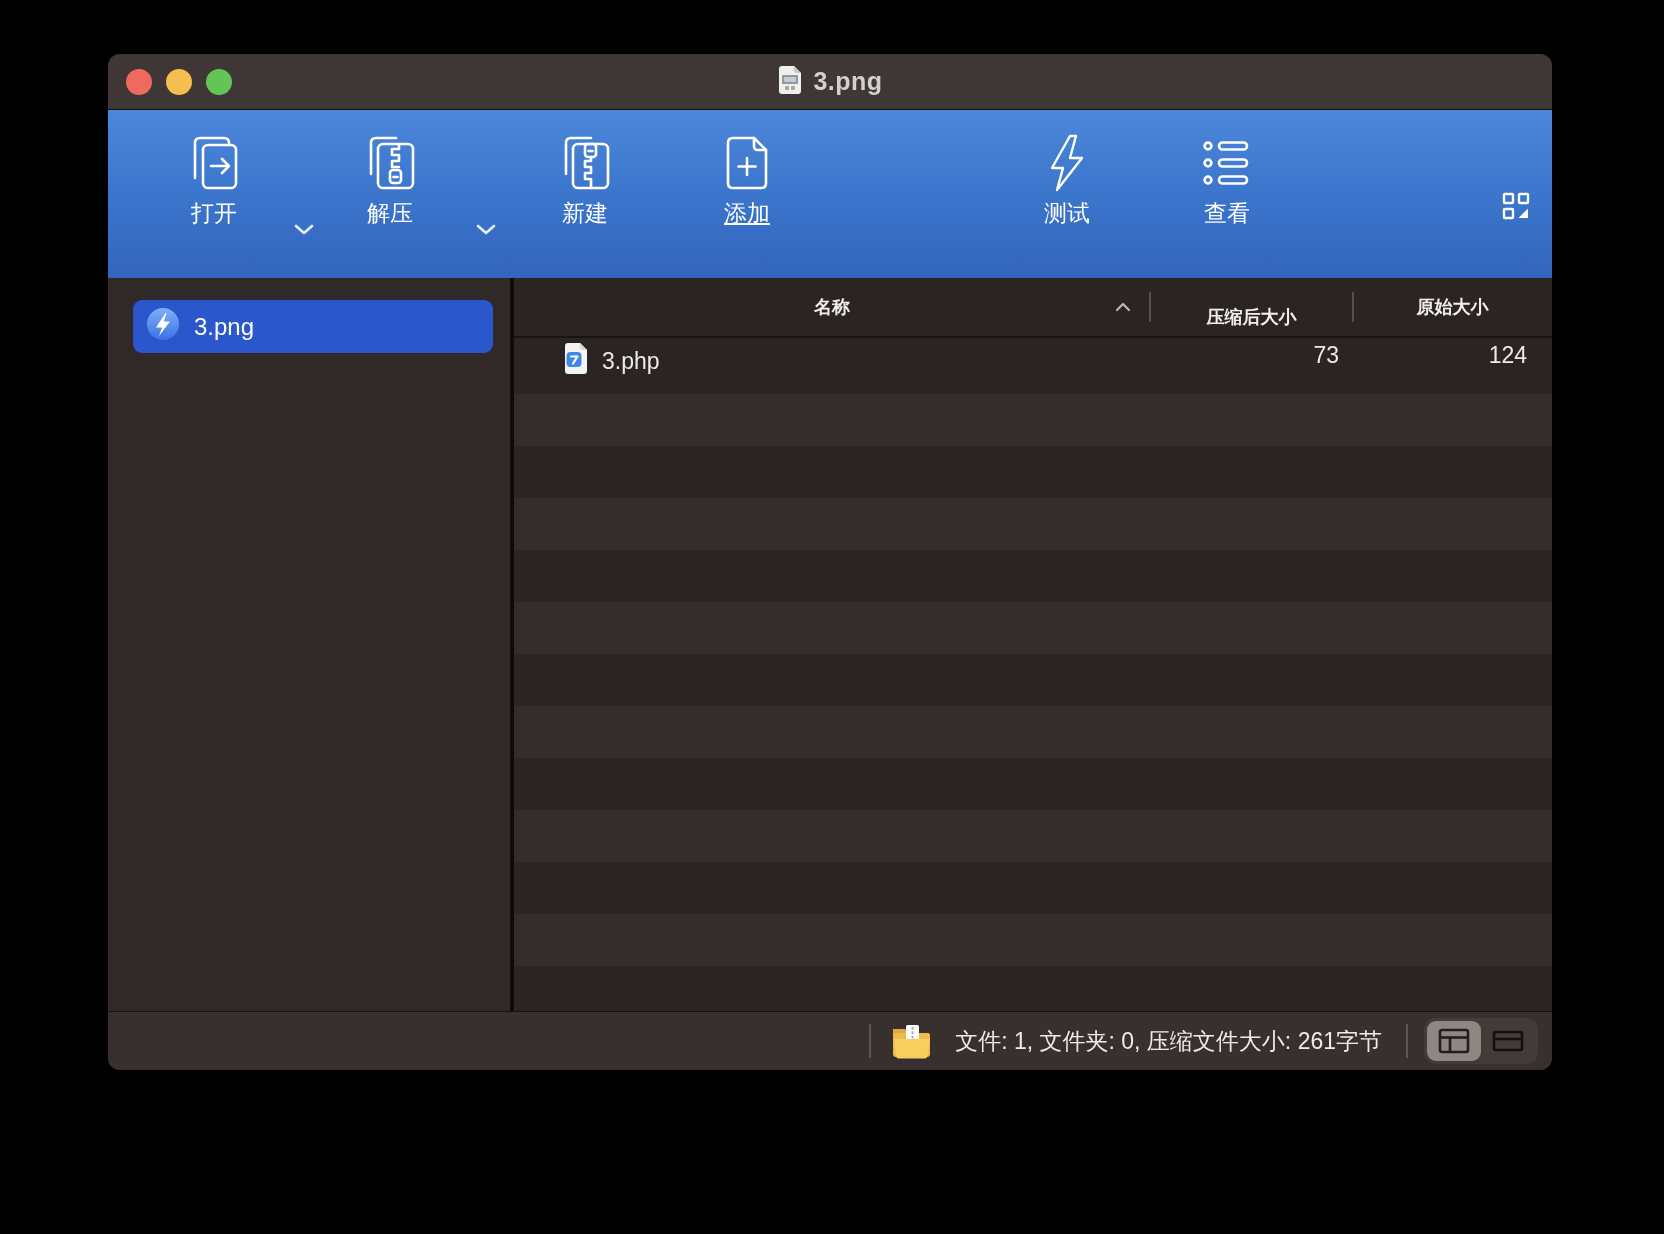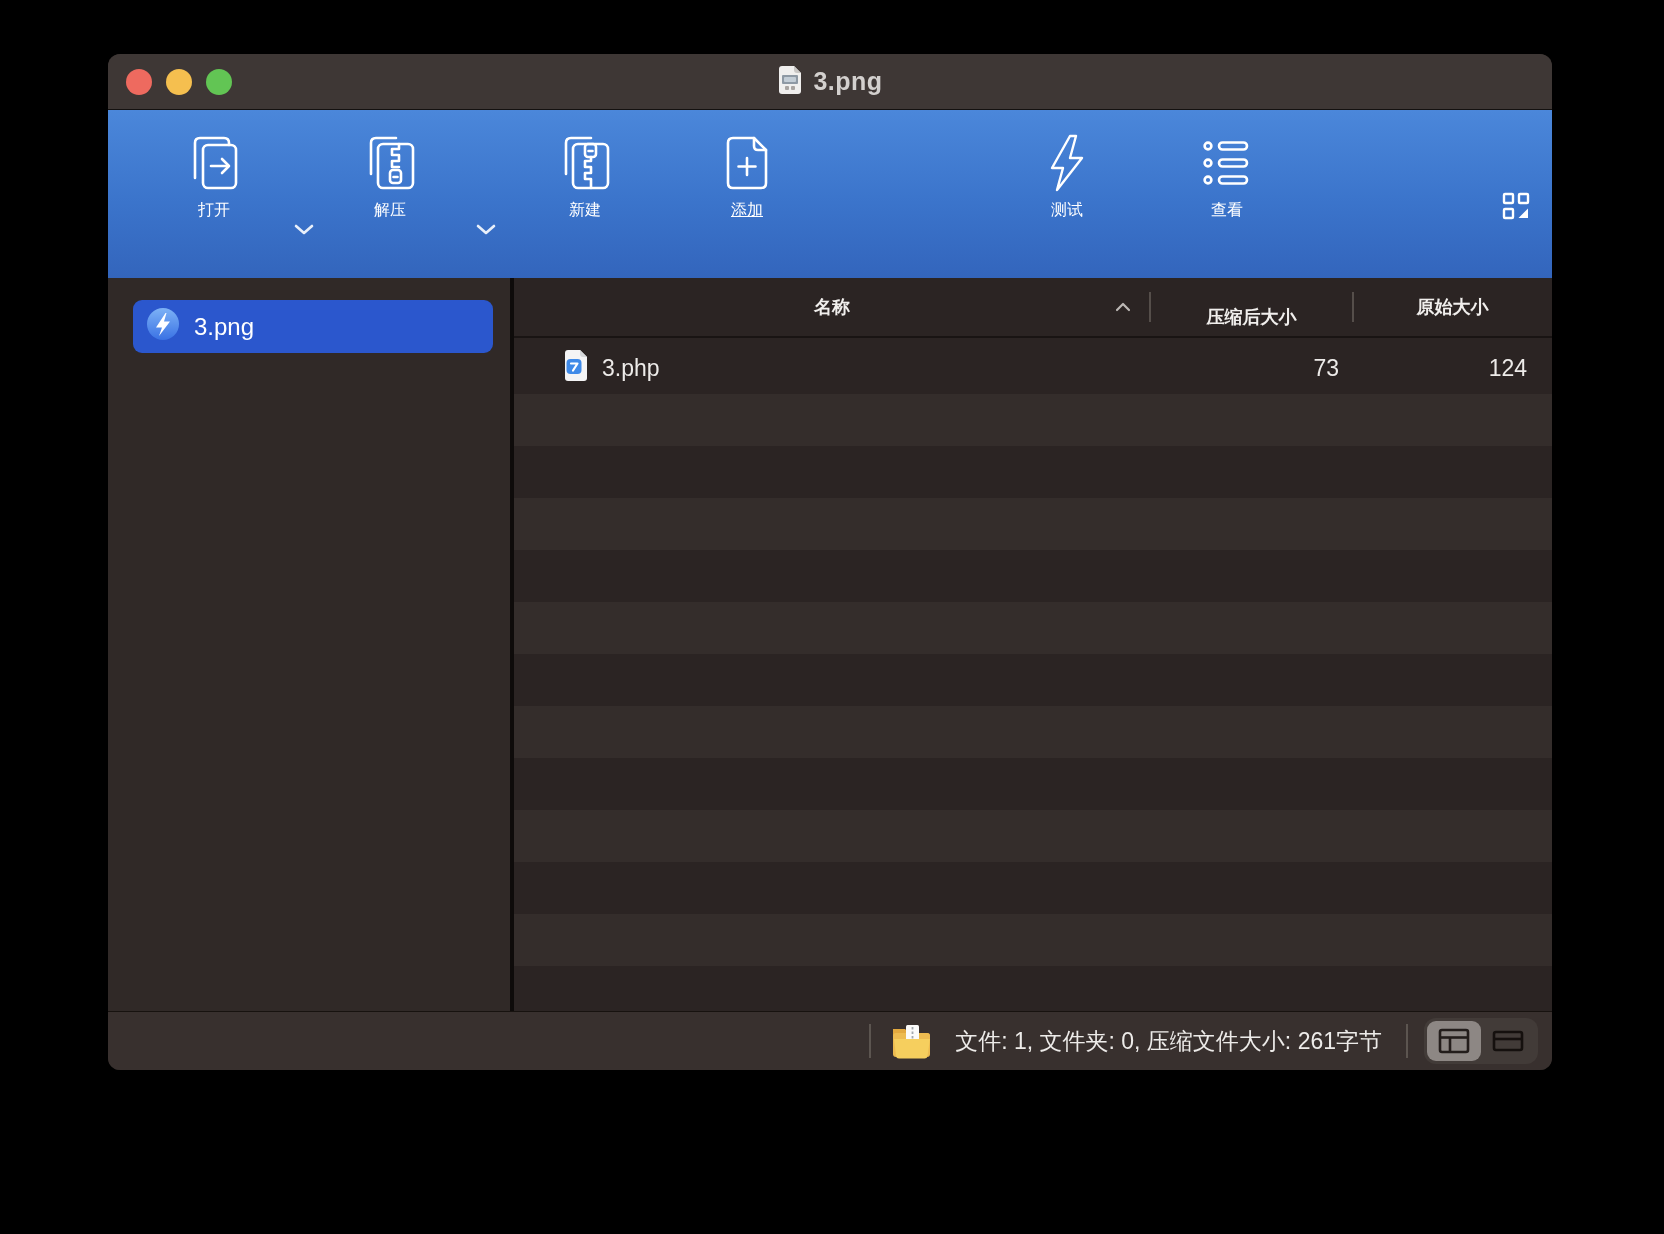--- a/index.html
+++ b/index.html
@@ -20,21 +20,21 @@
   .light.yellow{background:#f5bf4f;}
   .light.green{background:#62c554;}
   .title-wrap{margin:0 auto;display:flex;align-items:center;gap:10px;}
   .title{font-size:25px;font-weight:700;color:#d3d0ce;letter-spacing:.5px;}
   
   .toolbar{height:168px;background:linear-gradient(180deg,#4b87da 0%,#3b74cb 55%,#3365bc 100%);
     position:relative;border-bottom:1px solid #1a1412;}
   .tb-item{position:absolute;top:22px;width:150px;display:flex;flex-direction:column;
     align-items:center;gap:8px;color:#fff;cursor:default;}
   .tb-item svg{display:block;}
-  .tb-label{font-size:16px;line-height:1;white-space:nowrap;text-align:right;}
+  .tb-label{font-size:23px;line-height:1;white-space:nowrap;text-align:right;}
   .tb-item.disabled{opacity:.42;}
   .tb-chevron{position:absolute;top:112px;}
   .tb-style{position:absolute;top:82px;left:1394px;}
   
   .content{position:absolute;top:224px;bottom:58px;left:0;right:0;display:flex;}
   .sidebar{width:402px;background:#302927;padding-top:22px;box-sizing:border-box;flex:none;}
   .sb-item{margin-left:25px;margin-right:17px;height:53px;border-radius:9px;background:#2b57cd;
     display:flex;align-items:center;gap:14px;padding:0 13px;color:#fff;font-size:24px;}
   .divider-v{width:4px;background:#0e0b0a;flex:none;}
   .main{flex:1;display:flex;flex-direction:column;background:#2b2423;min-width:0;}
@@ -45,21 +45,21 @@
   .hc-comp{width:203px;text-align:center;box-sizing:border-box;margin-top:20px;}
   .hc-orig{flex:1;text-align:center;box-sizing:border-box;}
   .sort-chevron{position:absolute;right:18px;top:50%;transform:translateY(-50%);}
   .h-div{position:absolute;top:14px;width:2px;height:30px;background:#554e4a;}
   .h-div.d1{left:635px;}
   .h-div.d2{left:838px;}
   
   .list-body{flex:1;position:relative;overflow:hidden;}
   .rows-wrap{position:absolute;top:4px;left:0;right:0;bottom:0;
     background:repeating-linear-gradient(180deg,#2b2423 0 52px,#342d2b 52px 104px);}
-  .file-row{height:52px;display:flex;align-items:center;font-size:23px;color:#edebe9;}
+  .file-row{height:52px;display:flex;align-items:flex-start;font-size:23px;color:#edebe9;}
   .cell-name{width:636px;display:flex;align-items:center;gap:13px;padding-left:48px;box-sizing:border-box;}
   .cell-comp{width:203px;text-align:right;padding-right:14px;box-sizing:border-box;}
   .cell-orig{flex:1;text-align:right;padding-right:25px;box-sizing:border-box;}
   
   .statusbar{position:absolute;left:0;right:0;bottom:0;height:58px;background:#38302e;
     border-top:1px solid #17120f;display:flex;align-items:center;}
   .sb-flex-spacer{flex:1;}
   .vdiv{width:2px;height:34px;background:#5c5550;flex:none;}
   .folder-wrap{margin-left:18px;flex:none;display:flex;align-items:center;}
   .status-text{font-size:23px;color:#edebe9;margin:0 24px 0 20px;white-space:nowrap;}

